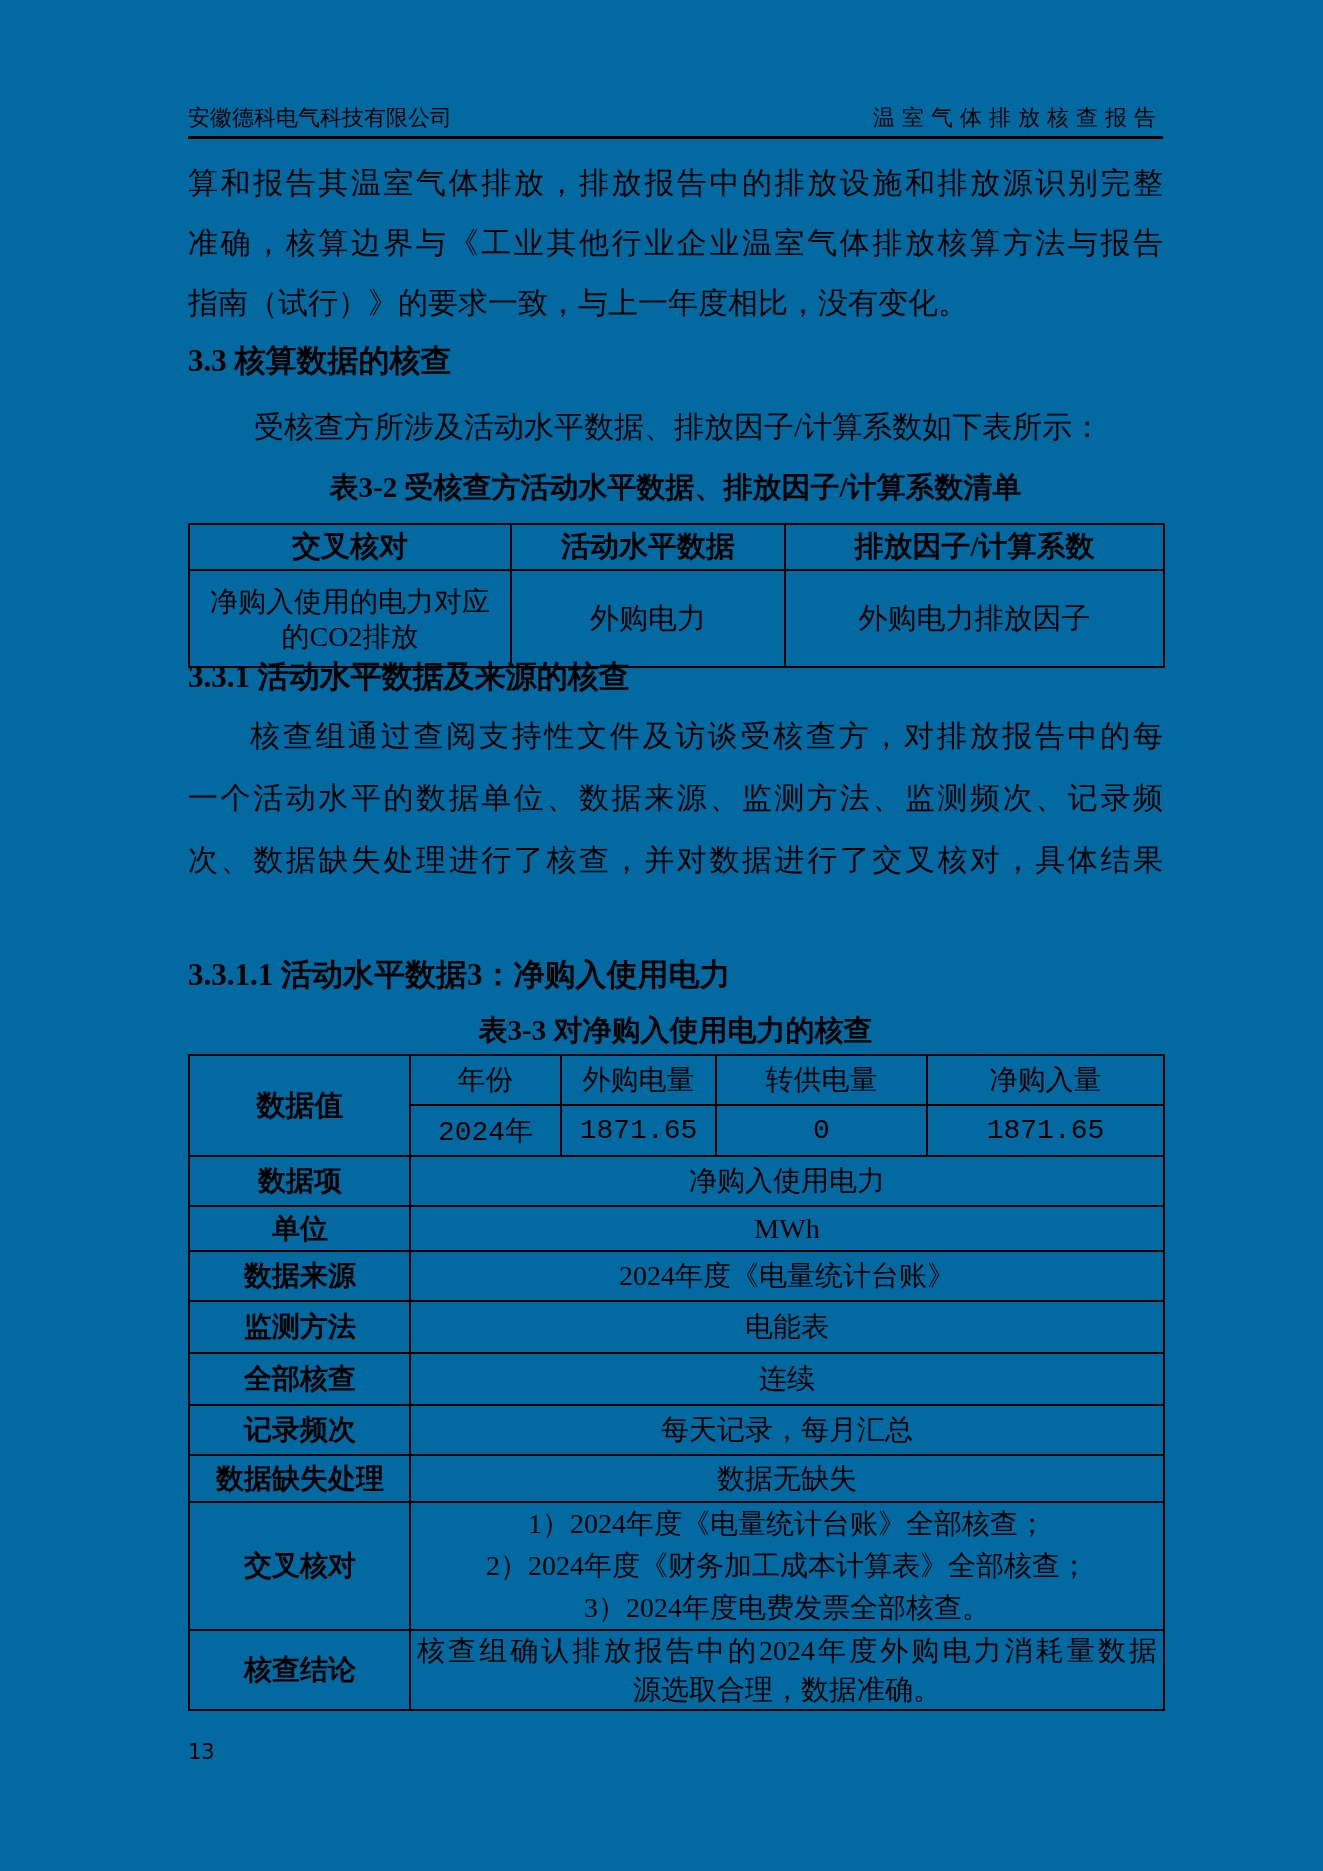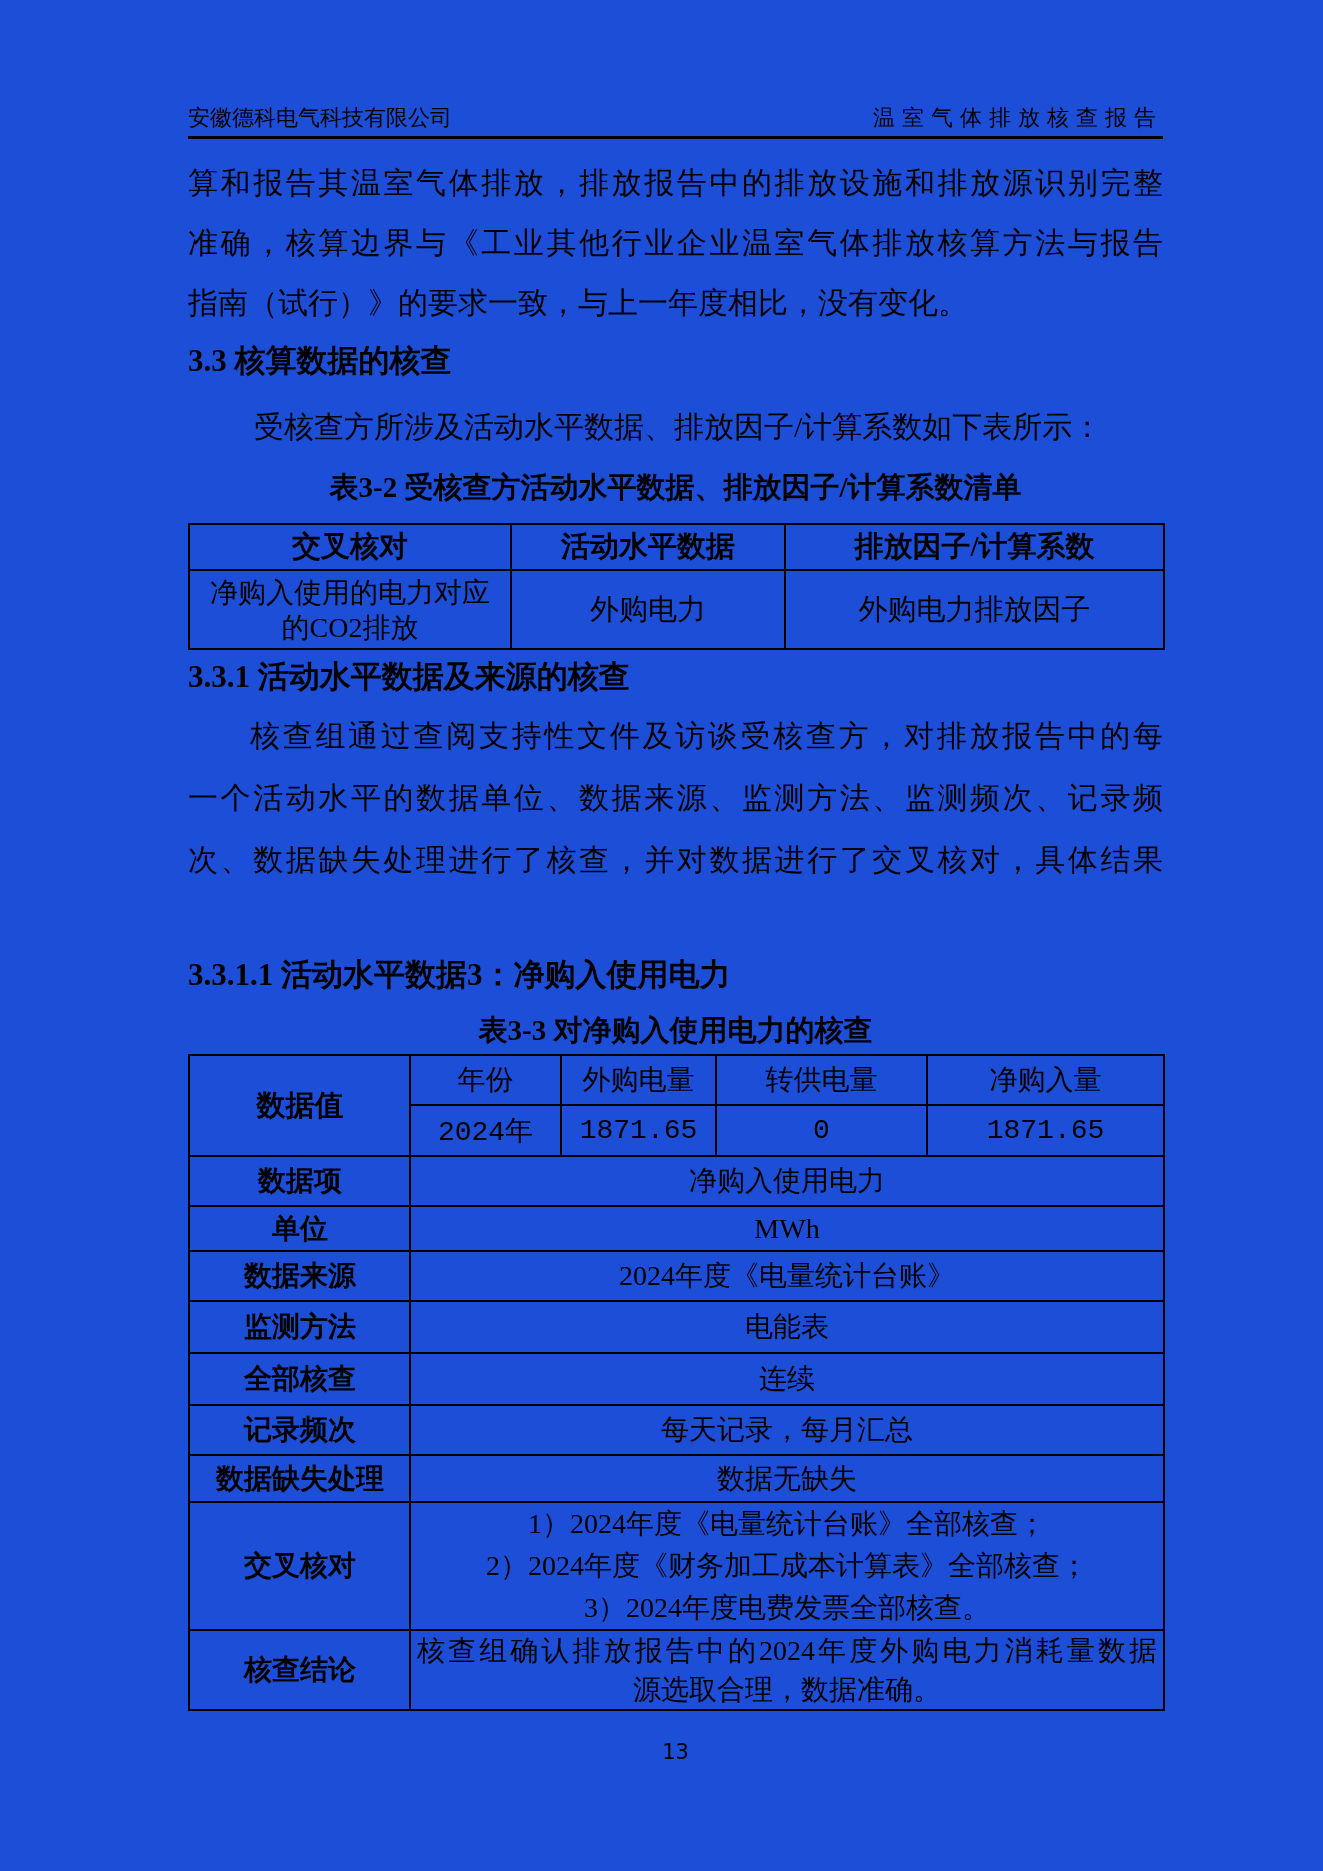--- a/index.html
+++ b/index.html
@@ -1,19 +1,19 @@
 <!DOCTYPE html>
 <html><head>
 <meta charset="utf-8">
 <style>
   html,body{margin:0;padding:0;background:#ffffff;}
   .page{
     position:relative;
     width:1323px;height:1871px;
-    background:#1d4ed8;color:#000;
+    background:#0369a1;color:#000;
     font-family:"Liberation Serif","DejaVu Serif",serif;
     overflow:hidden;
   }
   *{box-sizing:border-box;}
   .abs{position:absolute;left:188px;width:975px;}
 
   
   .hdr{top:95px;height:38px;display:flex;justify-content:space-between;align-items:flex-end;font-size:22px;}
   .hdr .right{letter-spacing:7px;}
   .hdr-rule{top:136px;height:3px;background:#000;}
@@ -25,33 +25,33 @@
 
   .h2{font-size:31px;font-weight:bold;height:54px;line-height:54px;}
   .caption{font-size:29px;font-weight:bold;height:50px;line-height:50px;text-align:center;}
 
   
   table{border-collapse:collapse;width:975px;table-layout:fixed;}
   td{border:2px solid #000;text-align:center;vertical-align:middle;padding:0 6px;overflow:hidden;}
   .t32 td{font-size:29px;}
   .t32 .th{font-weight:bold;}
   .t32 .hrow{height:46px;}
-  .t32 .drow{height:79px;}
+  .t32 .drow{height:97px;}
   .t32 .twoline{line-height:35px;font-size:28px;}
 
   .t33 td{font-size:28px;}
   .t33 .lbl{font-weight:bold;padding-left:7px;}
   .r50{height:50px;} .r51{height:51px;font-family:Liberation Mono, monospace;} .r45{height:45px;} .r52{height:52px;}
   .r47{height:47px;} .r128{height:128px;} .r80{height:80px;}
   .cell-lines{line-height:42px;}
   .concl{line-height:39px;}
   .concl .l0{text-align:justify;text-align-last:justify;}
   .concl .l1{text-align:center;}
 
-  .pagenum{top:1740px;text-align:center;font-size:21px;font-family:"DejaVu Sans","Liberation Sans",sans-serif;}
+  .pagenum{top:1740px;font-size:21px;font-family:"DejaVu Sans","Liberation Sans",sans-serif;}
 </style>
 </head>
 <body>
 
 <div class="page">
 
   <div class="abs hdr">
     <span class="left">安徽德科电气科技有限公司</span>
     <span class="right">温室气体排放核查报告</span>
   </div>

